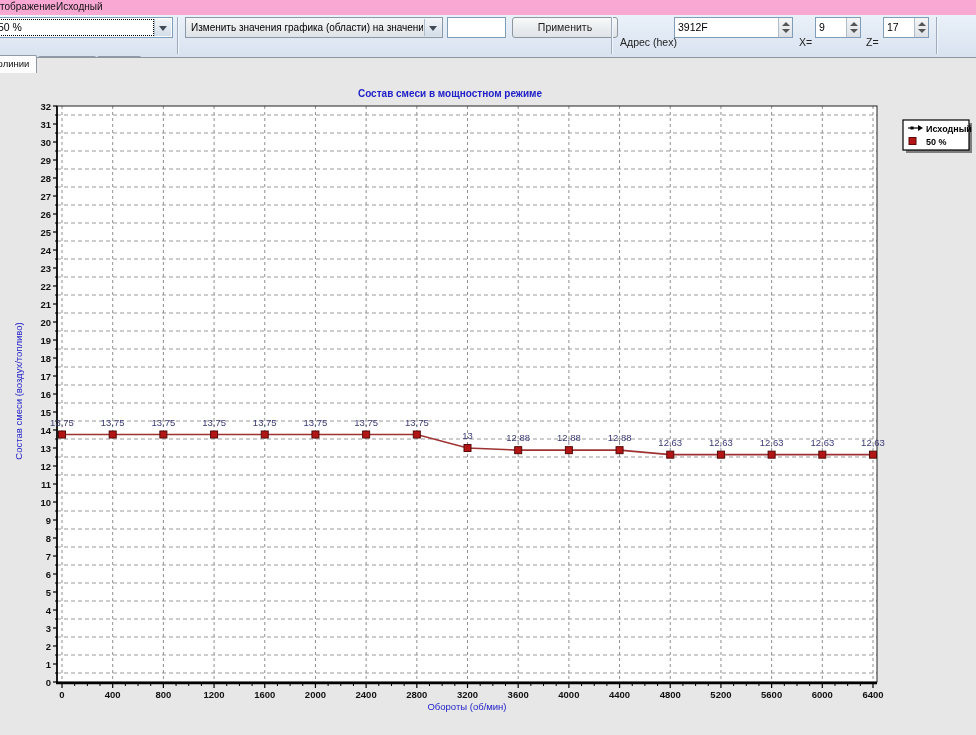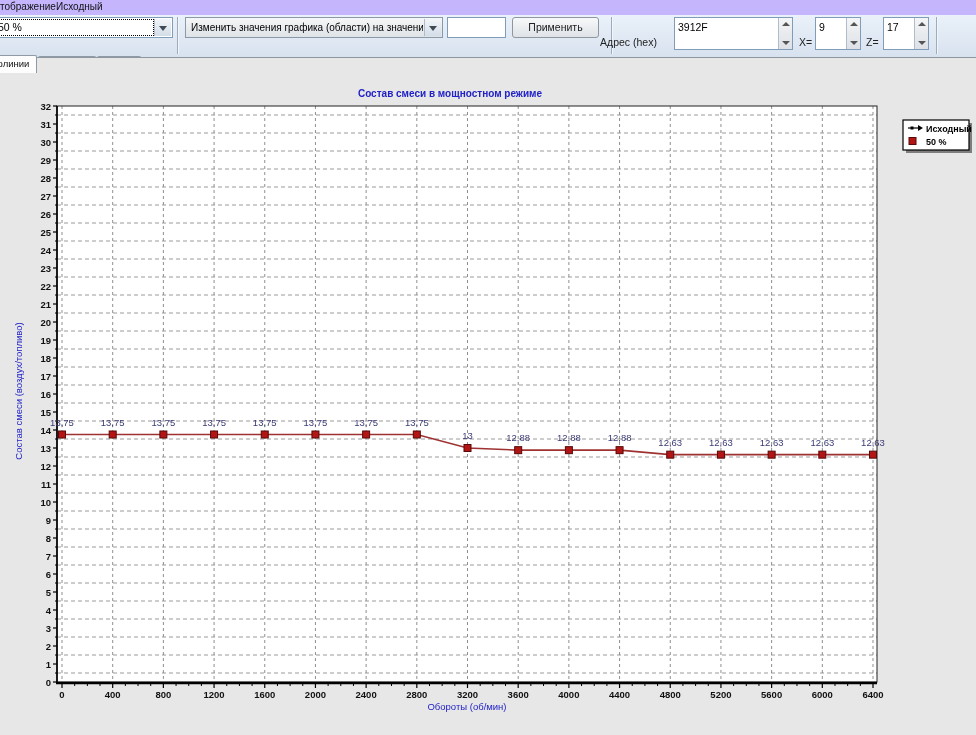--- a/index.html
+++ b/index.html
@@ -1,21 +1,21 @@
 <!DOCTYPE html>
 <html><head>
 <meta charset="utf-8">
 <style>
   * { margin:0; padding:0; box-sizing:border-box; }
   html,body { width:976px; height:735px; overflow:hidden; }
   body { font-family:"Liberation Sans", sans-serif; background:#e7e7e7; position:relative; }
 
   
   .menubar { position:absolute; left:0; top:0; width:976px; height:15px;
-             background:#c4b5fd; }
+             background:#f9a8d4; }
   .menu-item { position:absolute; top:1px; font-size:10px; color:#111; padding:0 4px; cursor:default; }
 
   
   .header { position:absolute; left:0; top:15px; width:976px; height:42px;
             background:linear-gradient(#eaf1f9,#d8e2ef); }
   .vsep { position:absolute; top:2px; height:37px; width:0;
           border-left:1px solid #9cabbe; border-right:1px solid #f2f6fb; }
 
   .combo { position:absolute; height:21px; background:#fff; border:1px solid #7f9db9; }
   .combo .txt { position:absolute; left:2px; top:2px; right:19px; bottom:2px;
@@ -31,21 +31,21 @@
 
   .tb-input { position:absolute; height:21px; background:#fff; border:1px solid #7f9db9;
               font-size:10.5px; padding:0 3px; font-family:"Liberation Sans",sans-serif; }
 
   .btn { position:absolute; height:21px; background:linear-gradient(#f7f8f9,#dfe3e7);
          border:1px solid #8e979f; border-radius:3px; font-size:10.5px; color:#222;
          text-align:center; line-height:19px; cursor:default; }
 
   .tb-label { position:absolute; top:21px; font-size:10.5px; color:#222; white-space:nowrap; }
 
-  .spin { position:absolute; top:17px; height:33px; background:#fff; border:1px solid #7f9db9; }
+  .spin { position:absolute; top:17px; height:21px; background:#fff; border:1px solid #7f9db9; }
   .spin .val { position:absolute; left:3px; top:3px; right:16px; font-size:10.5px; white-space:nowrap; overflow:hidden; }
   .spin .btns { position:absolute; right:0; top:0; bottom:0; width:14px;
                 border-left:1px solid #aebccb; background:linear-gradient(#f4f5f6,#dde1e6); }
   .spin .up, .spin .dn { position:absolute; left:3px; width:0; height:0;
                 border-left:4px solid transparent; border-right:4px solid transparent; }
   .spin .up { top:4px; border-bottom:4px solid #555; }
   .spin .dn { bottom:4px; border-top:4px solid #555; }
 
   
   .tab { position:absolute; height:16px; top:41px; font-size:9px; text-align:center;
@@ -79,25 +79,25 @@
 
   <div class="combo flat" style="left:185px; top:2px; width:258px;">
     <div class="txt" style="font-size:10px;">Изменить значения графика (области) на значение</div>
     <div class="drop">
       <i class="arrow-down"></i>
     </div>
   </div>
 
   <input class="tb-input" style="left: 447px; top: 2px; width: 59px;" type="text" value="">
 
-  <div class="btn" style="left:512px; top:2px; width:87px;">Применить</div>
+  <div class="btn" style="left:512px; top:2px; width:106px;">Применить</div>
 
   <div class="vsep" style="left:611px;"></div>
 
-  <span class="tb-label" style="left:600px;">Адрес (hex)</span>
+  <span class="tb-label" style="left:620px;">Адрес (hex)</span>
 
   <div class="spin" style="left:674px; top:2px; width:119px;">
     <span class="val">3912F</span>
     <div class="btns">
       <i class="up"></i>
       <i class="dn"></i>
     </div>
   </div>
 
   <span class="tb-label" style="left:799px;">X=</span>

